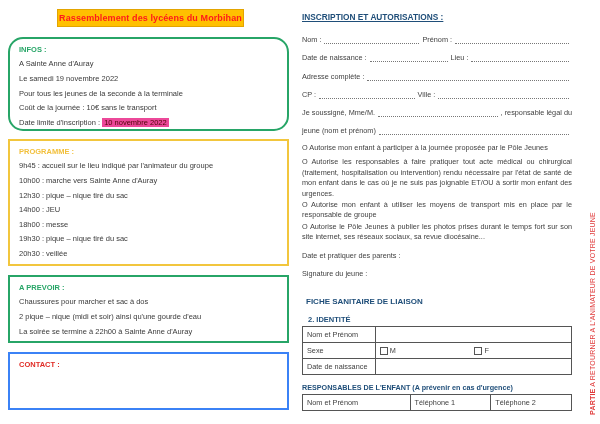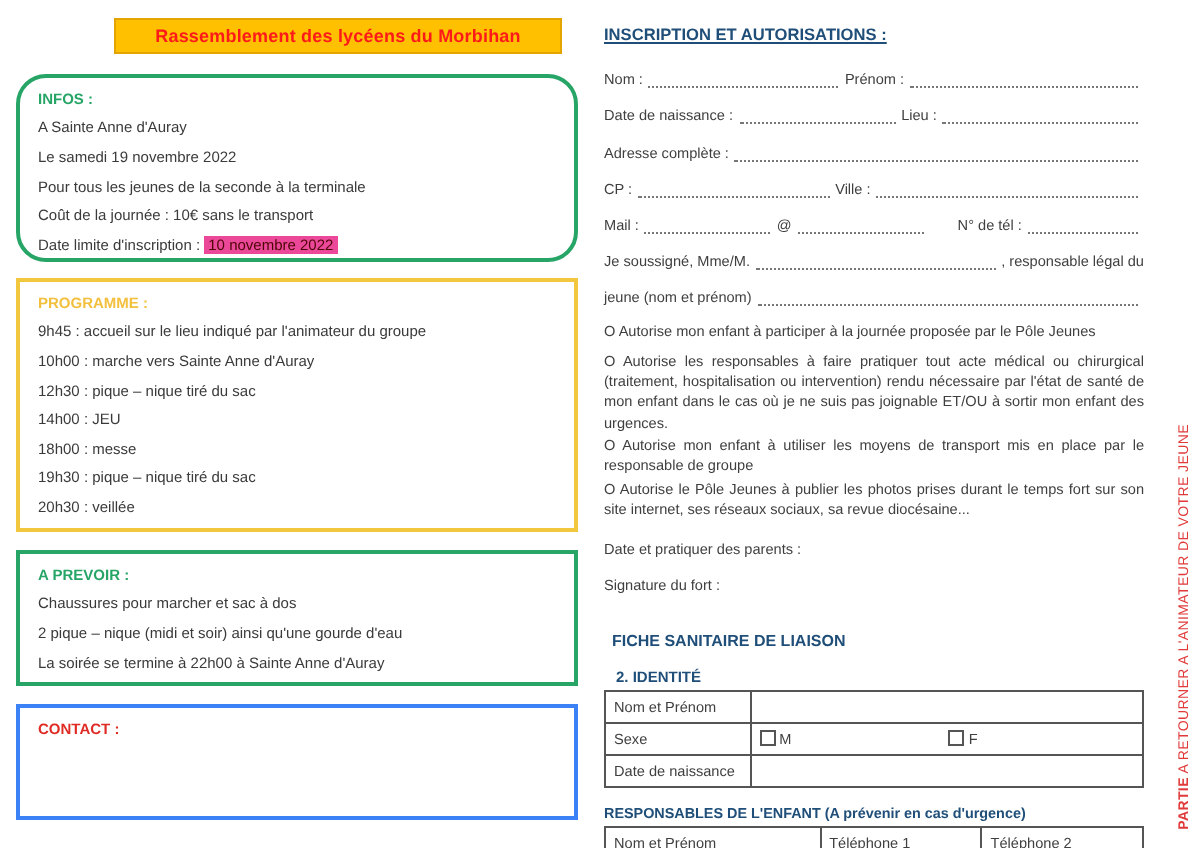--- a/index.html
+++ b/index.html
@@ -1,20 +1,20 @@
 <!DOCTYPE html>
 <html><head>
 <meta charset="utf-8">
 <style>
   html,body{margin:0;padding:0;background:#fff;}
   .page{position:relative;width:600px;height:424px;background:#ffffff;overflow:hidden;
         font-family:"Liberation Sans",sans-serif;color:#3a3a3a;}
 
   
-  .title-box{position:absolute;left:57px;top:9px;width:224px;height:18px;
+  .title-box{position:absolute;left:57px;top:9px;width:187px;height:18px;
              background:#FFC000;border:1px solid #e3a400;box-sizing:border-box;
              display:flex;align-items:center;justify-content:center;
              color:#ff1a1a;font-weight:bold;font-size:9px;letter-spacing:.1px;}
 
   
   .box{position:absolute;left:8px;width:281px;box-sizing:border-box;
        padding:3px 9px;font-size:7.5px;background:#fff;}
   .box-green{border:2px solid #27a567;}
   .box-yellow{border:2px solid #f2c63d;}
   .box-red{border:2px solid #3b82f6;}
@@ -122,48 +122,39 @@
       <span class="dots"></span>
     </div>
 
     <div class="fline">
       <span class="lab">CP :</span>
       <span class="dots" style="flex:.95"></span>
       <span class="lab">Ville :</span>
       <span class="dots" style="flex:1.3"></span>
     </div>
 
-    <div class="fline">
-      <span class="lab">Mail :</span>
-      <span class="dots" style="flex:.8"></span>
-      <span class="lab">@</span>
-      <span class="dots" style="flex:.8"></span>
-      <span class="gap"></span>
-      <span class="lab">N° de tél :</span>
-      <span class="dots" style="flex:.7"></span>
-    </div>
 
     <div class="fline">
       <span class="lab">Je soussigné, Mme/M.</span>
       <span class="dots"></span>
       <span class="lab">, responsable légal du</span>
     </div>
 
     <div class="fline">
       <span class="lab">jeune (nom et prénom)</span>
       <span class="dots"></span>
     </div>
 
     <p class="para"><span class="obullet">O</span> <span>Autorise mon enfant à participer à la journée proposée par le Pôle Jeunes</span></p>
     <p class="para"><span class="obullet">O</span> <span>Autorise les responsables à faire pratiquer tout acte médical ou chirurgical (traitement, hospitalisation ou intervention) rendu nécessaire par l'état de santé de mon enfant dans le cas où je ne suis pas joignable ET/OU à sortir mon enfant des urgences.</span></p>
     <p class="para" style="margin-top:1px"><span class="obullet">O</span> <span>Autorise mon enfant à utiliser les moyens de transport mis en place par le responsable de groupe</span></p>
     <p class="para" style="margin-top:1px"><span class="obullet">O</span> <span>Autorise le Pôle Jeunes à publier les photos prises durant le temps fort sur son site internet, ses réseaux sociaux, sa revue diocésaine...</span></p>
 
     <div class="sigline">Date et pratiquer des parents :</div>
-    <div class="sigline">Signature du fort :</div>
+    <div class="sigline">Signature du jeune :</div>
 
     <div class="rh2">FICHE SANITAIRE DE LIAISON</div>
     <div class="rh3">2.   IDENTITÉ</div>
 
     <table>
       <tbody>
           <tr>
         <td class="id-label">Nom et Prénom</td>
         <td></td>
       </tr>

